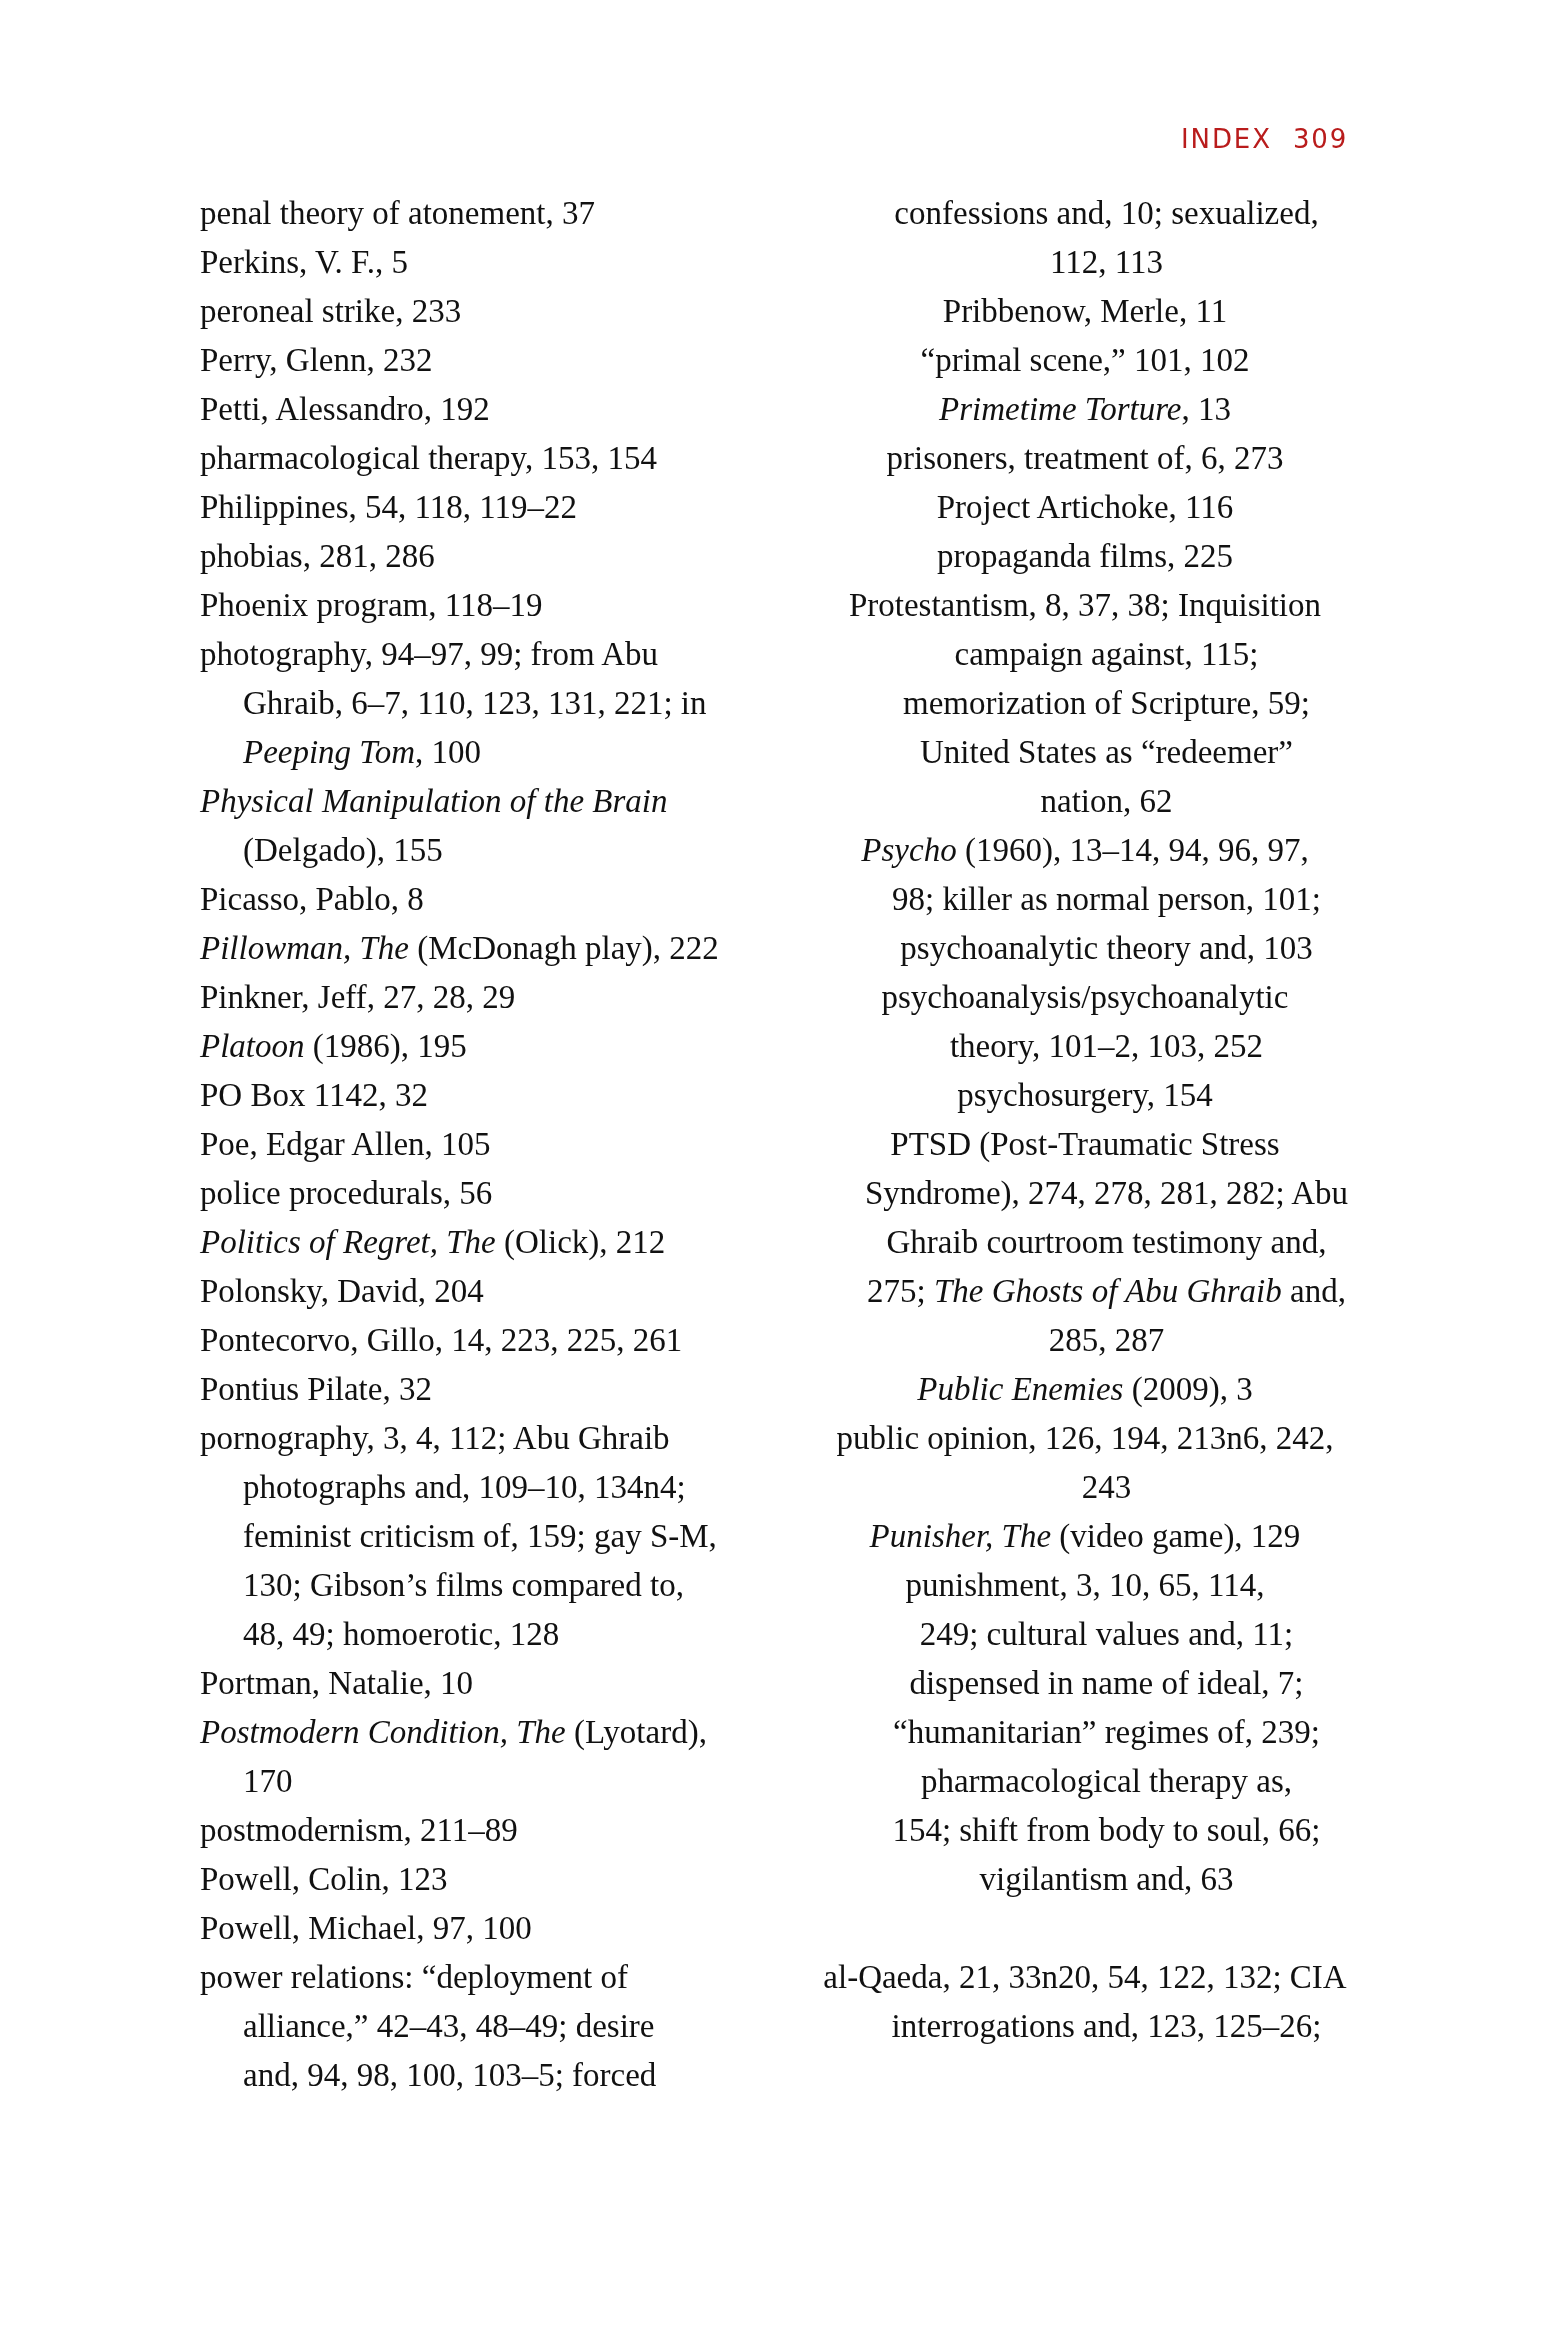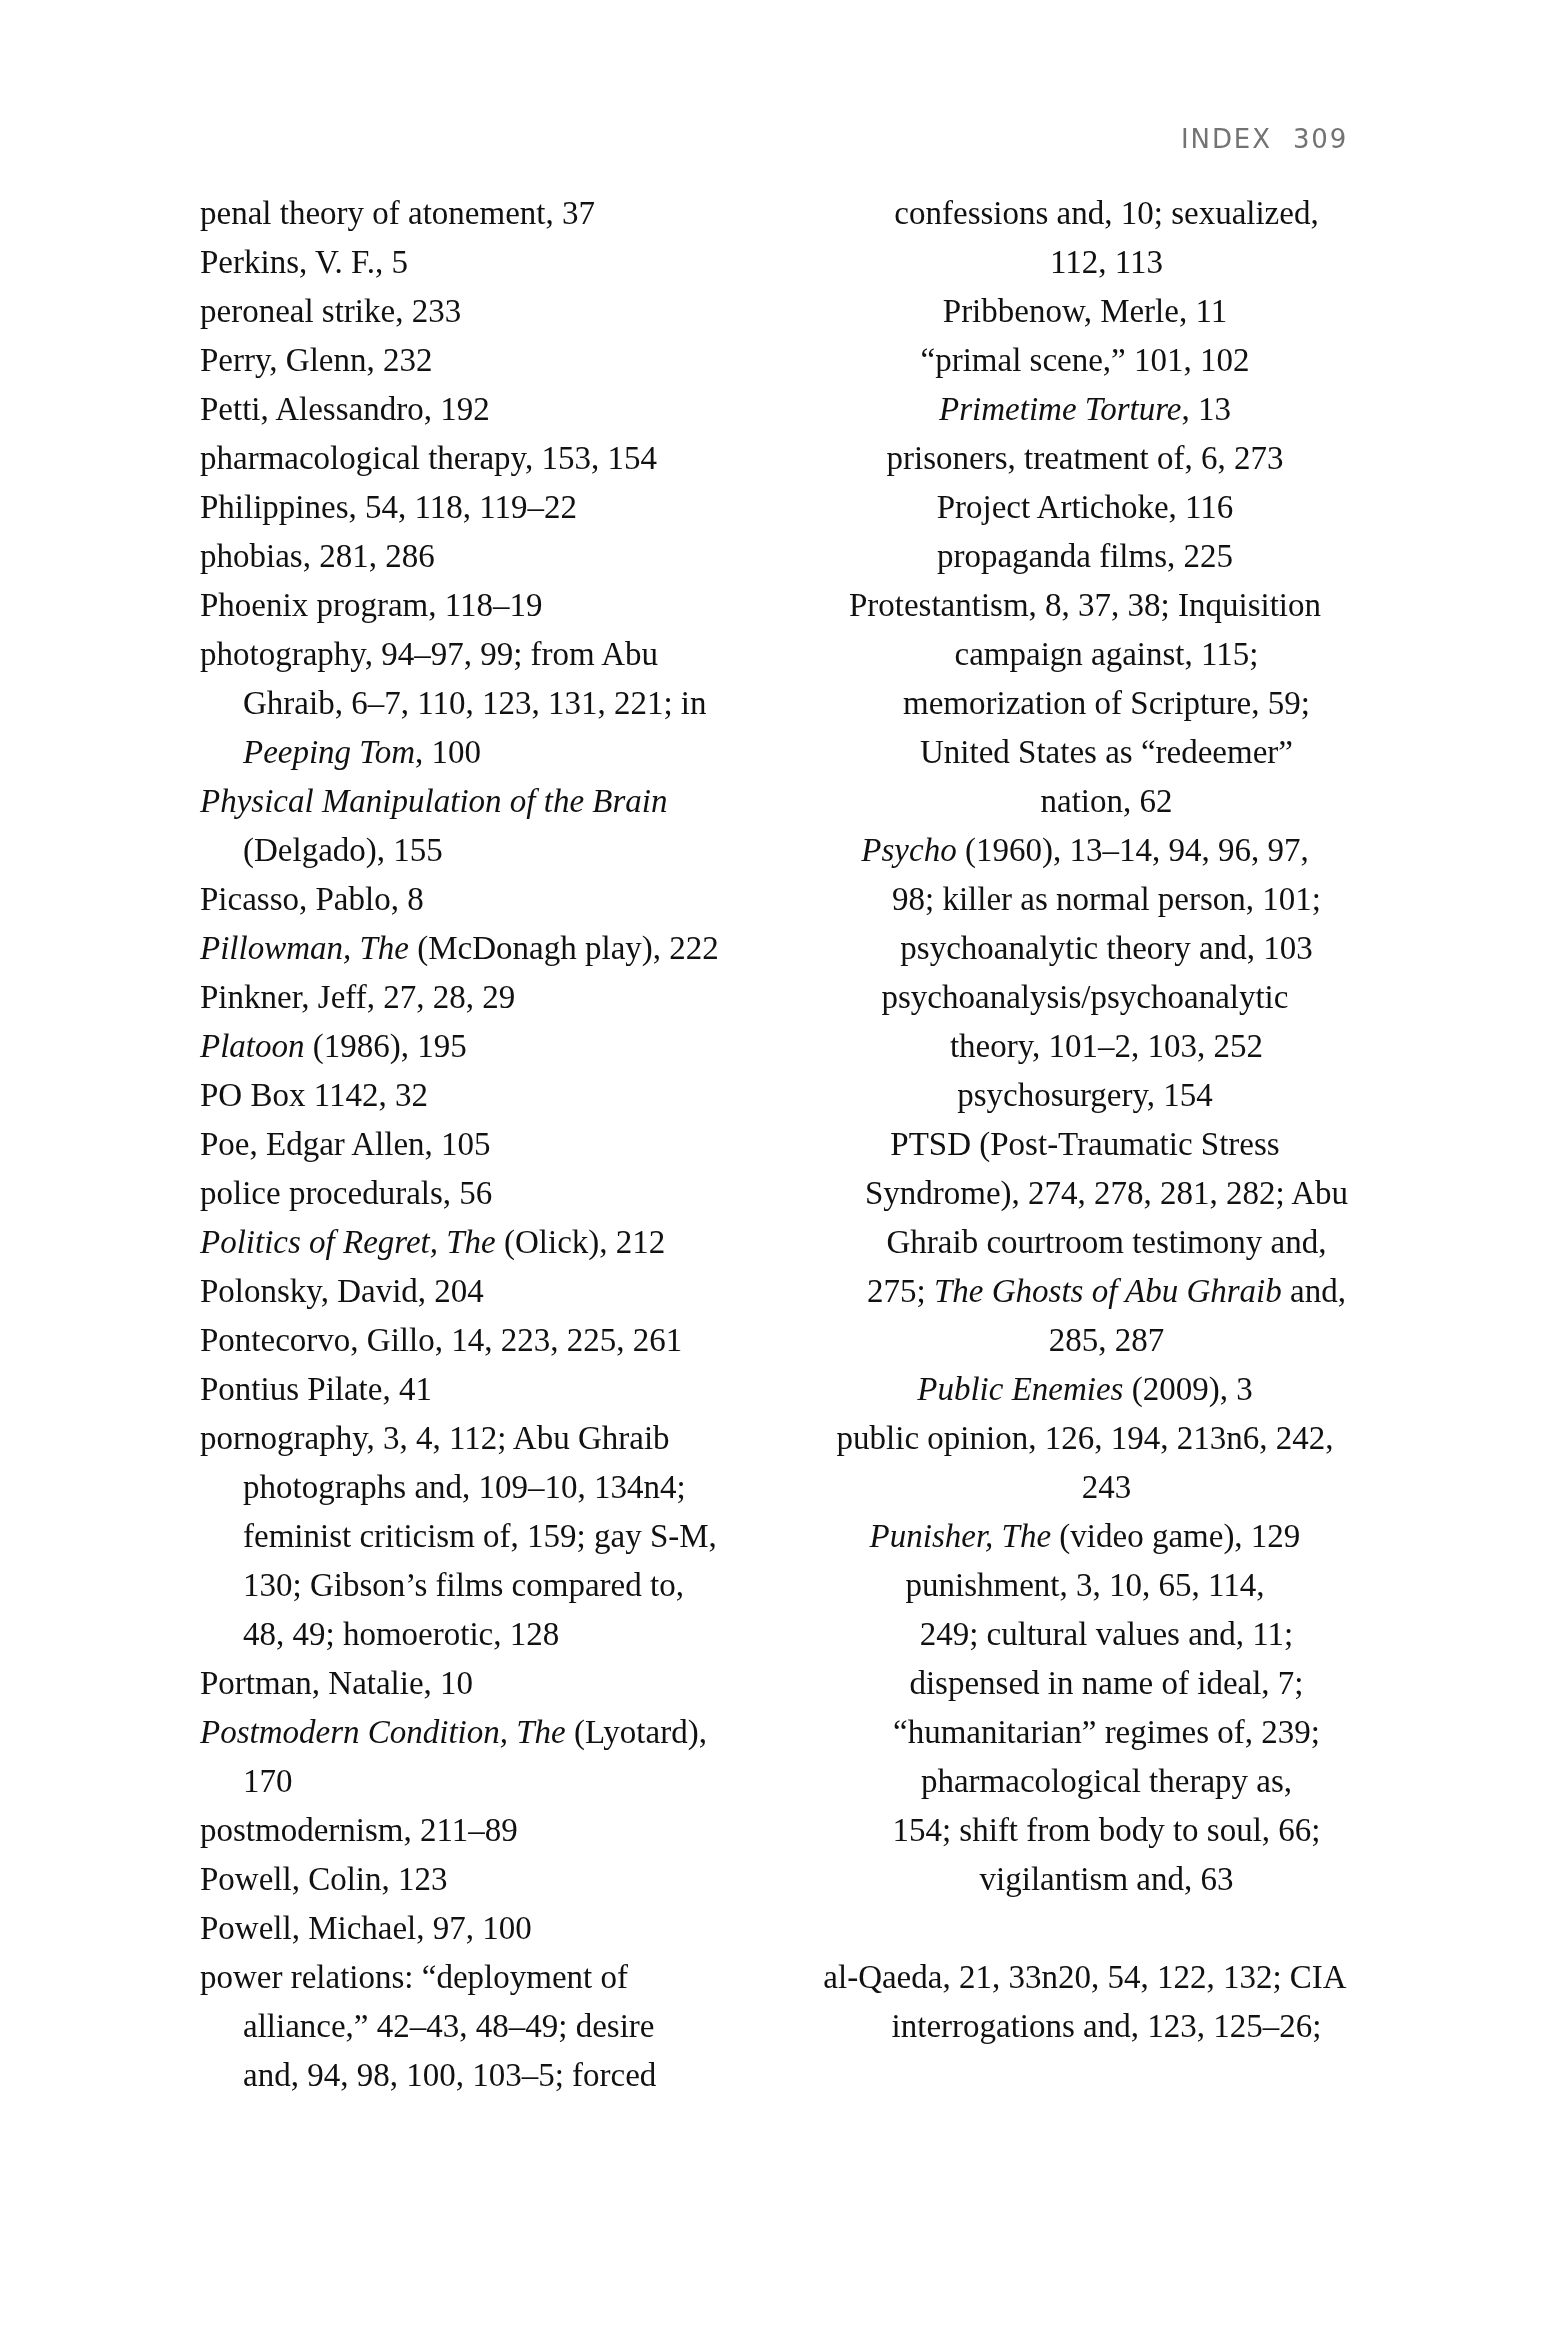--- a/index.html
+++ b/index.html
@@ -1,19 +1,19 @@
 <!DOCTYPE html>
 <html><head>
 <meta charset="utf-8">
 <style>
   html, body { margin: 0; padding: 0; background: #ffffff; }
   body { width: 1561px; height: 2341px; position: relative; overflow: hidden; color: #111111; }
   .running-head {
     position: absolute; top: 124px; left: 1181px;
-    font-family: "DejaVu Sans", sans-serif; font-size: 26px; letter-spacing: 1.9px; color: #737373;
+    font-family: "DejaVu Sans", sans-serif; font-size: 26px; letter-spacing: 1.9px; color: #b91c1c;
     white-space: pre;
   }
   .running-head .pg { margin-left: 21px; }
   .col { position: absolute; top: 189px; width: 574px; }
   .col-left { left: 200px; }
   .col-right { left: 798px; text-align: center; }
   .line {
     font-family: "Liberation Serif", serif; font-size: 33px; line-height: 49px; height: 49px;
     white-space: nowrap;
   }
@@ -44,21 +44,21 @@
     <div class="line"><span>Picasso, Pablo, 8</span></div>
     <div class="line"><span class="it">Pillowman, The</span><span> (McDonagh play), 222</span></div>
     <div class="line"><span>Pinkner, Jeff, 27, 28, 29</span></div>
     <div class="line"><span class="it">Platoon</span><span> (1986), 195</span></div>
     <div class="line"><span>PO Box 1142, 32</span></div>
     <div class="line"><span>Poe, Edgar Allen, 105</span></div>
     <div class="line"><span>police procedurals, 56</span></div>
     <div class="line"><span class="it">Politics of Regret, The</span><span> (Olick), 212</span></div>
     <div class="line"><span>Polonsky, David, 204</span></div>
     <div class="line"><span>Pontecorvo, Gillo, 14, 223, 225, 261</span></div>
-    <div class="line"><span>Pontius Pilate, 41</span></div>
+    <div class="line"><span>Pontius Pilate, 32</span></div>
     <div class="line"><span>pornography, 3, 4, 112; Abu Ghraib</span></div>
     <div class="line sub"><span>photographs and, 109–10, 134n4;</span></div>
     <div class="line sub"><span>feminist criticism of, 159; gay S-M,</span></div>
     <div class="line sub"><span>130; Gibson’s films compared to,</span></div>
     <div class="line sub"><span>48, 49; homoerotic, 128</span></div>
     <div class="line"><span>Portman, Natalie, 10</span></div>
     <div class="line"><span class="it">Postmodern Condition, The</span><span> (Lyotard),</span></div>
     <div class="line sub"><span>170</span></div>
     <div class="line"><span>postmodernism, 211–89</span></div>
     <div class="line"><span>Powell, Colin, 123</span></div>

